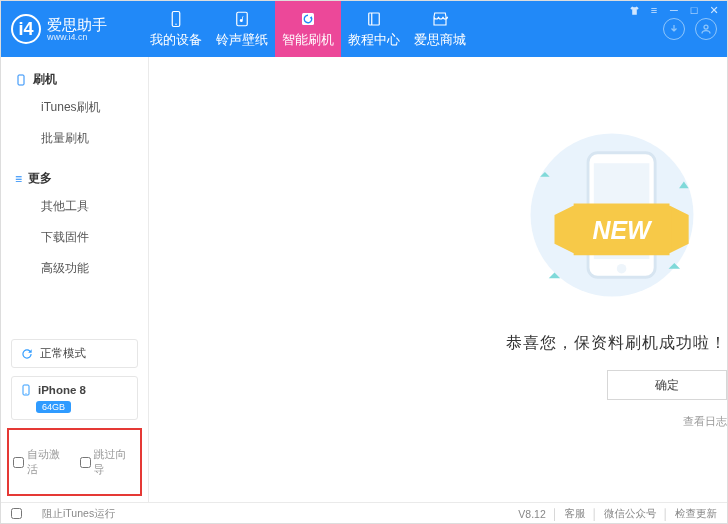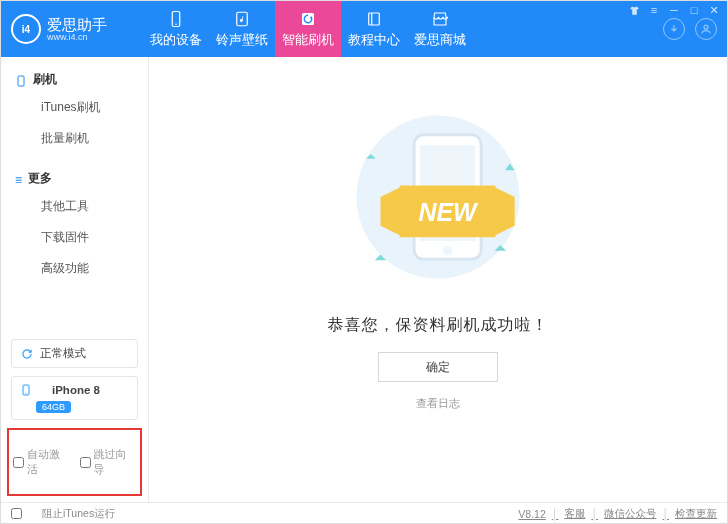--- a/index.html
+++ b/index.html
@@ -1,64 +1,64 @@
 <!DOCTYPE html>
 <html><head>
   <meta charset="utf-8">
   <style>
     * { margin: 0; padding: 0; box-sizing: border-box; font-family: "Microsoft YaHei", Arial, sans-serif; }
     body { width: 728px; height: 524px; overflow: hidden; background: #fff; border: 1px solid #ddd; }
 
     .header { height: 56px; background: #2189f8; display: flex; align-items: stretch; color: #fff; position: relative; }
     .brand { display: flex; align-items: center; padding: 0 10px; width: 142px; }
-    .brand-logo { width: 30px; height: 30px; border: 2px solid #fff; border-radius: 50%; display: flex; align-items: center; justify-content: center; font-weight: bold; font-size: 10px; margin-right: 6px; }
+    .brand-logo { width: 30px; height: 30px; border: 2px solid #fff; border-radius: 50%; display: flex; align-items: center; justify-content: center; font-weight: bold; font-size: 18px; margin-right: 6px; }
     .brand-text { font-size: 15px; line-height: 1; }
     .brand-sub { font-size: 9px; opacity: .85; }
 
     .nav { display: flex; flex: 1; }
     .nav-item { width: 66px; display: flex; flex-direction: column; align-items: center; justify-content: center; gap: 3px; font-size: 13px; cursor: pointer; }
     .nav-item.active { background: #ec4899; }
     .nav-icon { width: 18px; height: 18px; }
 
     .header-right { display: flex; align-items: center; gap: 10px; padding-right: 10px; }
     .circ-btn { width: 22px; height: 22px; border: 1.5px solid #8fc6fb; border-radius: 50%; display: flex; align-items: center; justify-content: center; cursor: pointer; }
     .circ-btn svg { width: 12px; height: 12px; }
 
     .win-controls { position: absolute; top: 2px; right: 6px; display: flex; gap: 6px; }
     .win-controls span { width: 14px; height: 14px; display: flex; align-items: center; justify-content: center; cursor: pointer; color: #cfe6ff; font-size: 11px; }
 
     .body { display: flex; height: 445px; }
 
     .sidebar { width: 148px; border-right: 1px solid #eaeaea; display: flex; flex-direction: column; }
     .side-scroll { padding: 10px 0; }
-    .side-hd { display: flex; align-items: flex-end; gap: 6px; padding: 4px 14px; font-size: 12px; color: #333; font-weight: 600; }
+    .side-hd { display: flex; align-items: center; gap: 6px; padding: 4px 14px; font-size: 12px; color: #333; font-weight: 600; }
     .side-hd .bars { color: #2189f8; }
     .side-it { padding: 7px 0 7px 40px; font-size: 12px; color: #555; cursor: pointer; }
     .side-it.active { color: #2189f8; }
     .side-sep { height: 12px; }
 
     .side-bottom { margin-top: auto; }
     .mode-box, .dev-box { margin: 8px 10px 0; border: 1px solid #e6e6e6; border-radius: 3px; padding: 6px 8px; font-size: 11.5px; color: #444; display: flex; align-items: center; gap: 6px; }
     .dev-box { flex-direction: column; align-items: flex-start; gap: 4px; }
-    .dev-line { display: flex; align-items: center; gap: 20px; }
+    .dev-line { display: flex; align-items: center; gap: 6px; }
     .badge { background: #2f9bff; color: #fff; font-size: 9px; padding: 1px 6px; border-radius: 3px; margin-left: 16px; }
     .chk-row { margin: 8px 6px 6px; display: flex; gap: 10px; border: 2px solid #e53935; padding: 17px 4px; }
     .chk-row label { font-size: 11px; color: #999; display: flex; align-items: center; gap: 3px; }
     .chk-row input { width: 11px; height: 11px; }
 
-    .main { flex: 1; position: relative; display: flex; flex-direction: column; align-items: center; padding-top: 30px; }
+    .main { flex: 1; position: relative; display: flex; flex-direction: column; align-items: flex-end; padding-top: 48px; }
     .illus { width: 230px; height: 200px; margin-top: 10px; }
     .msg { margin-top: 18px; font-size: 16px; color: #333; letter-spacing: 1px; }
     .ok-btn { margin-top: 16px; border: 1px solid #d7d7d7; background: #fff; width: 120px; height: 30px; font-size: 12px; color: #444; cursor: pointer; }
     .log-link { margin-top: 14px; font-size: 11px; color: #999; cursor: pointer; }
 
     .footer { height: 22px; border-top: 1px solid #eaeaea; display: flex; align-items: center; padding: 0 10px; font-size: 10.5px; color: #888; }
     .footer .f-left { display: flex; align-items: center; gap: 20px; }
     .footer .f-left input { width: 11px; height: 11px; }
-    .footer .f-right { margin-left: auto; display: flex; gap: 6px; align-items: center; text-decoration: underline; }
+    .footer .f-right { margin-left: auto; display: flex; gap: 6px; align-items: center; }
     .footer .sep { color: #ccc; }
   </style>
 </head>
 <body>
 
 <div class="header">
   <div class="brand">
     <div class="brand-logo">i4</div>
     <div>
       <div class="brand-text">爱思助手</div>

